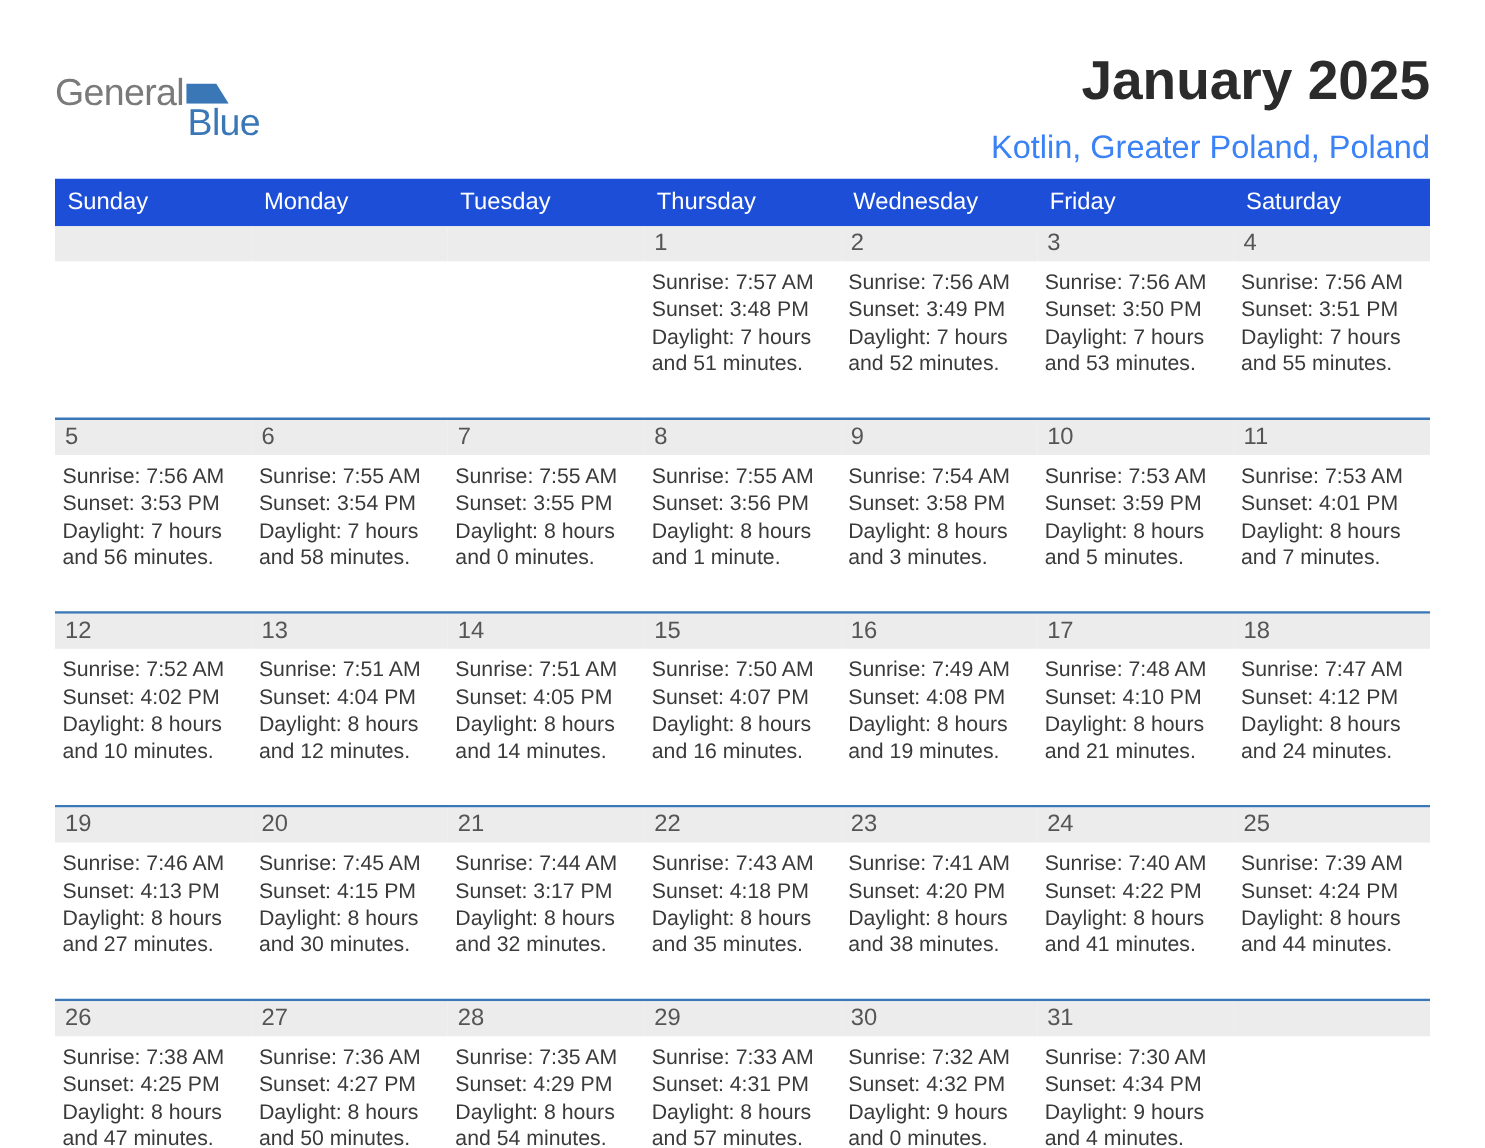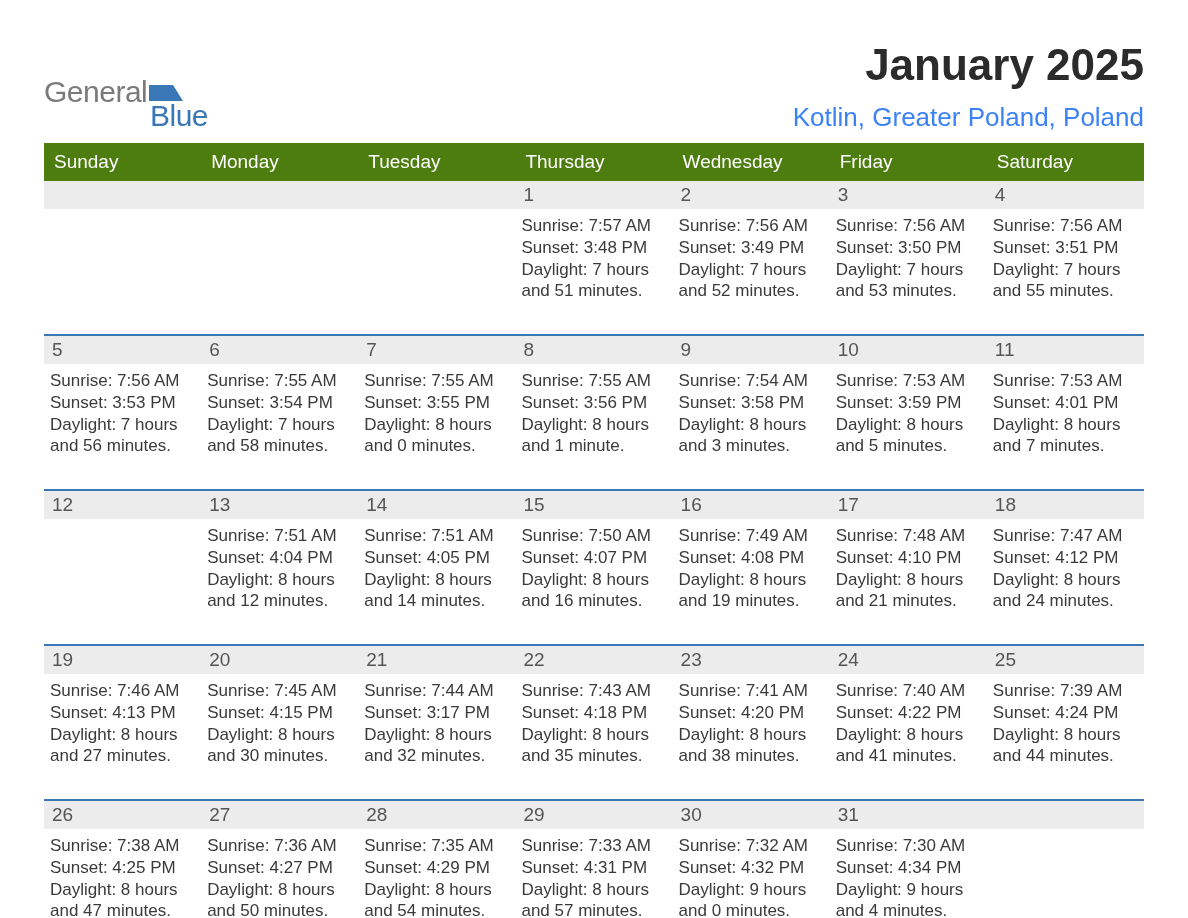--- a/index.html
+++ b/index.html
@@ -7,33 +7,33 @@
     margin: 0;
     padding: 40px 44px;
     font-family: Arial, Helvetica, sans-serif;
     color: #3a3a3a;
     background: #fff;
     width: 1188px;
   }
   .header {
     display: flex;
     justify-content: space-between;
-    align-items: flex-end;
+    align-items: center;
     margin-bottom: 6px;
   }
   .logo { display: flex; flex-direction: column; }
   .logo-line1 { display: flex; align-items: center; gap: 2px; }
   .logo-general { font-size: 30px; color: #7a7a7a; letter-spacing: -0.5px; }
   .logo-flag { display: inline-block; }
   .logo-blue { font-size: 30px; color: #3a77b6; margin-left: 106px; margin-top: -10px; letter-spacing: -0.5px; }
   .title-block { text-align: right; }
   .month-title { font-size: 44px; color: #2b2b2b; font-weight: 700; margin: 0; }
   .location { font-size: 26px; color: #3b82f6; font-weight: 400; margin-top: 12px; }
   .calendar { width: 100%; margin-top: 10px; }
-  .dow-row { display: flex; background: #4d7c0f; }
+  .dow-row { display: flex; background: #1d4ed8; }
   .dow-cell {
     flex: 1 1 0;
     color: #fff;
     font-size: 19px;
     padding: 8px 10px;
     font-weight: 400;
   }
   .week-row {
     display: flex;
     border-top: 2px solid #3a77b6;
@@ -189,20 +189,25 @@
           <div class="daybody">
             <div>Sunrise: 7:53 AM</div>
             <div>Sunset: 4:01 PM</div>
             <div>Daylight: 8 hours and 7 minutes.</div>
           </div>
         </div>
       </div>
       <div class="week-row">
         <div class="day-cell">
           <div class="daynum">12</div>
+          <div class="daybody">
+            <div>Sunrise: 7:52 AM</div>
+            <div>Sunset: 4:02 PM</div>
+            <div>Daylight: 8 hours and 10 minutes.</div>
+          </div>
         </div>
         <div class="day-cell">
           <div class="daynum">13</div>
           <div class="daybody">
             <div>Sunrise: 7:51 AM</div>
             <div>Sunset: 4:04 PM</div>
             <div>Daylight: 8 hours and 12 minutes.</div>
           </div>
         </div>
         <div class="day-cell">

